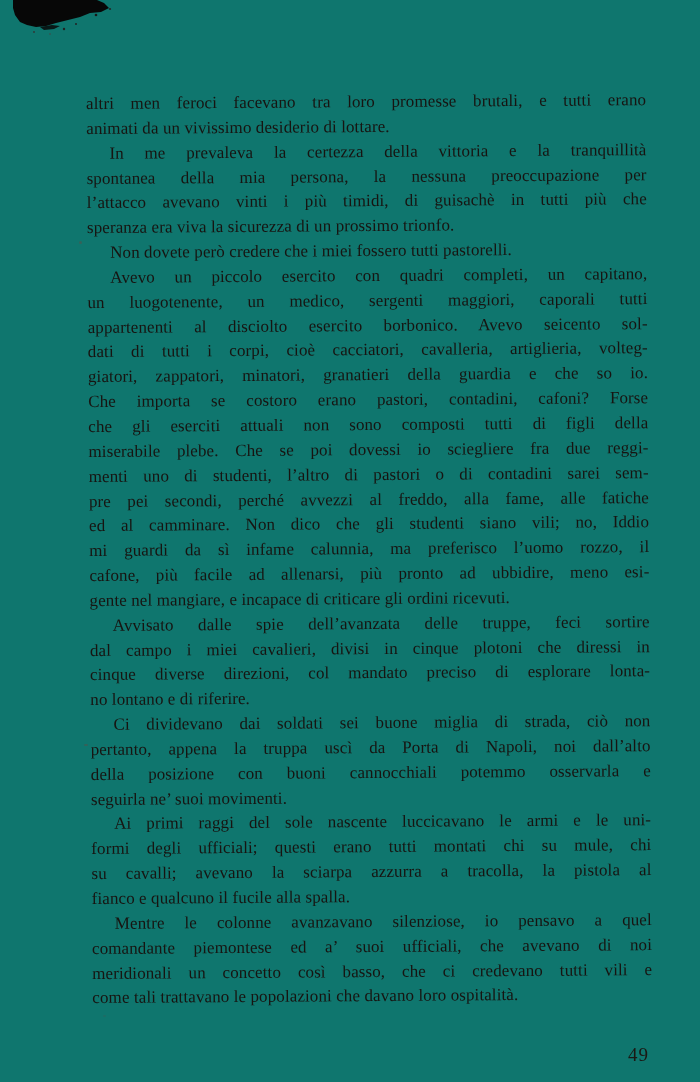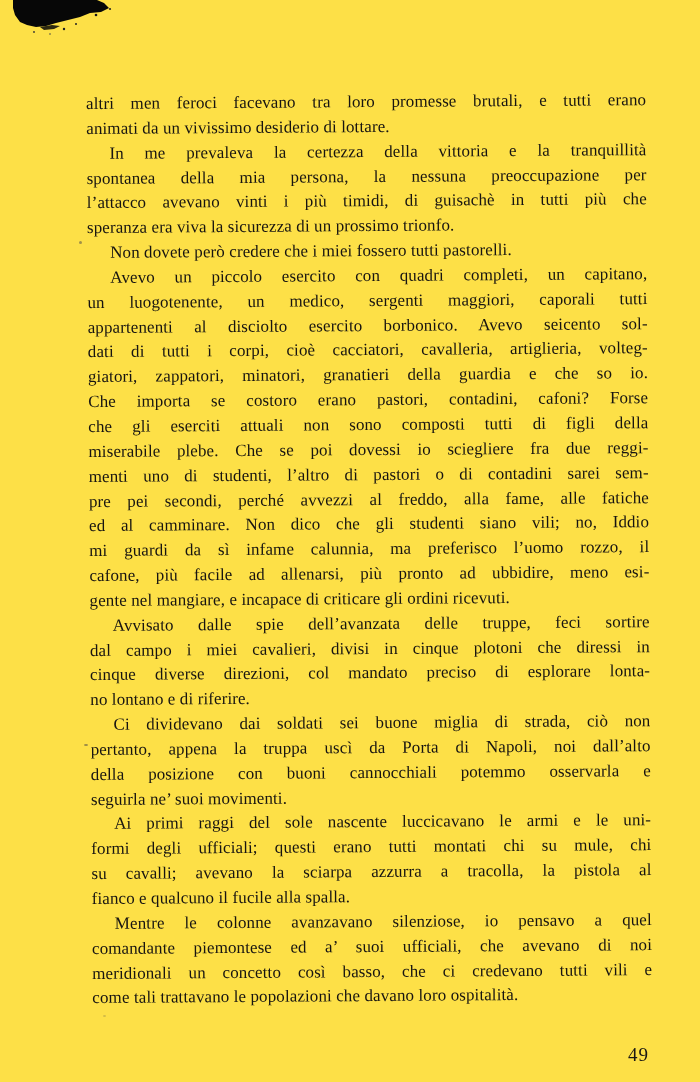--- a/index.html
+++ b/index.html
@@ -10,21 +10,21 @@
     width: 700px;
     height: 1082px;
     position: relative;
     overflow: hidden;
     background: #ffffff;
     font-family: "Liberation Serif", "DejaVu Serif", serif;
   }
   .page {
     position: absolute;
     inset: 0;
-    background: #fde047;
+    background: #0f766e;
   }
   .ink-blob {
     position: absolute;
     left: 0;
     top: 0;
     width: 130px;
     height: 46px;
   }
   .text-block {
     position: absolute;

